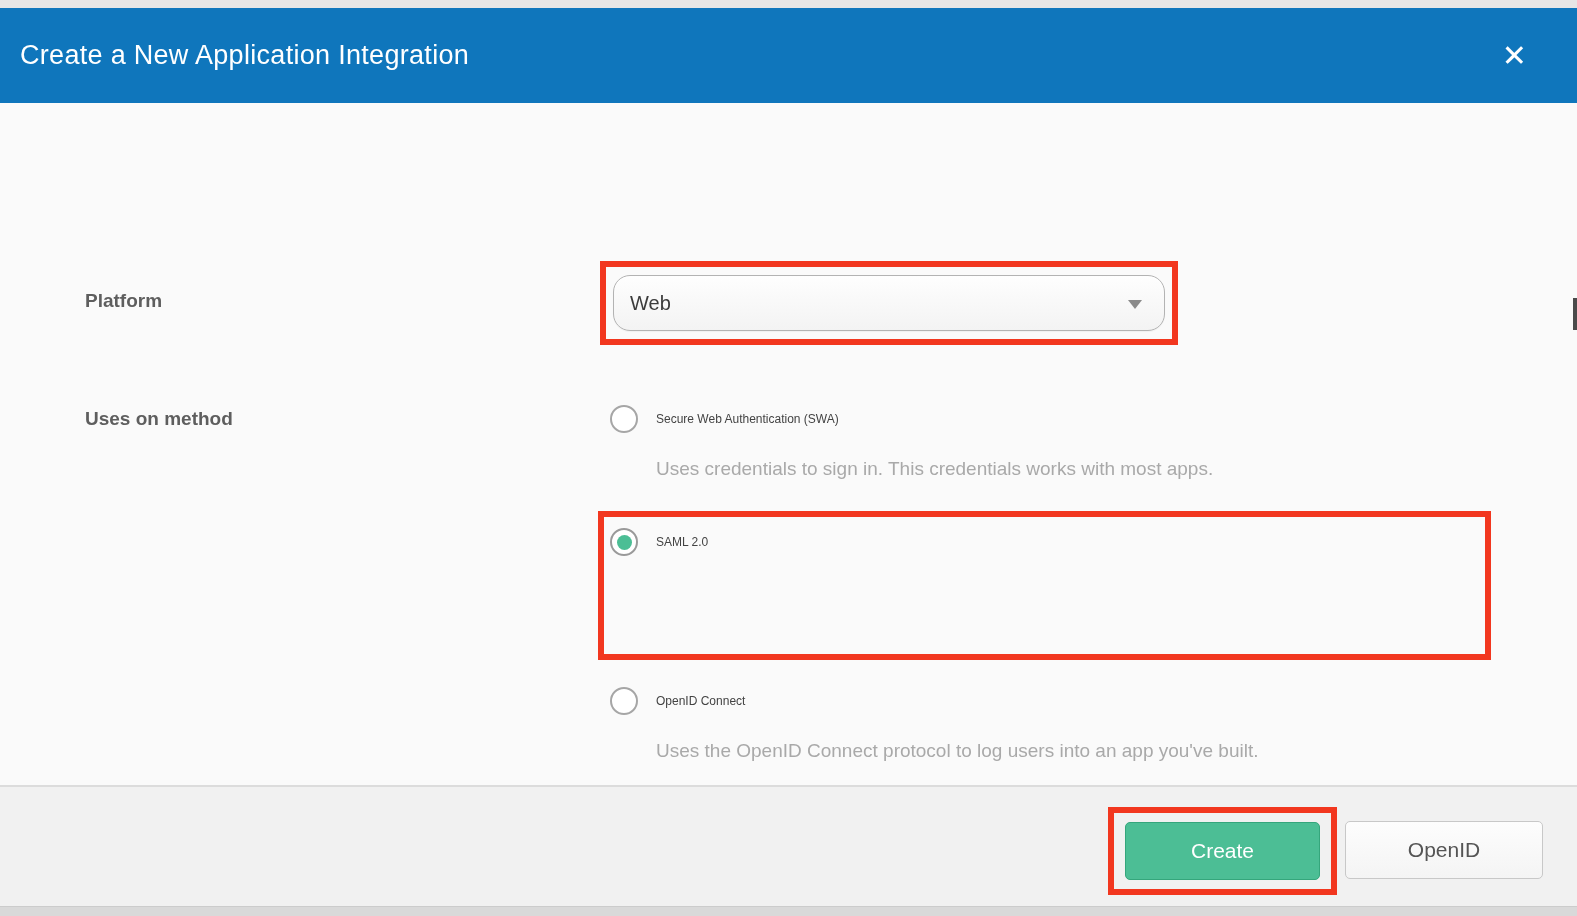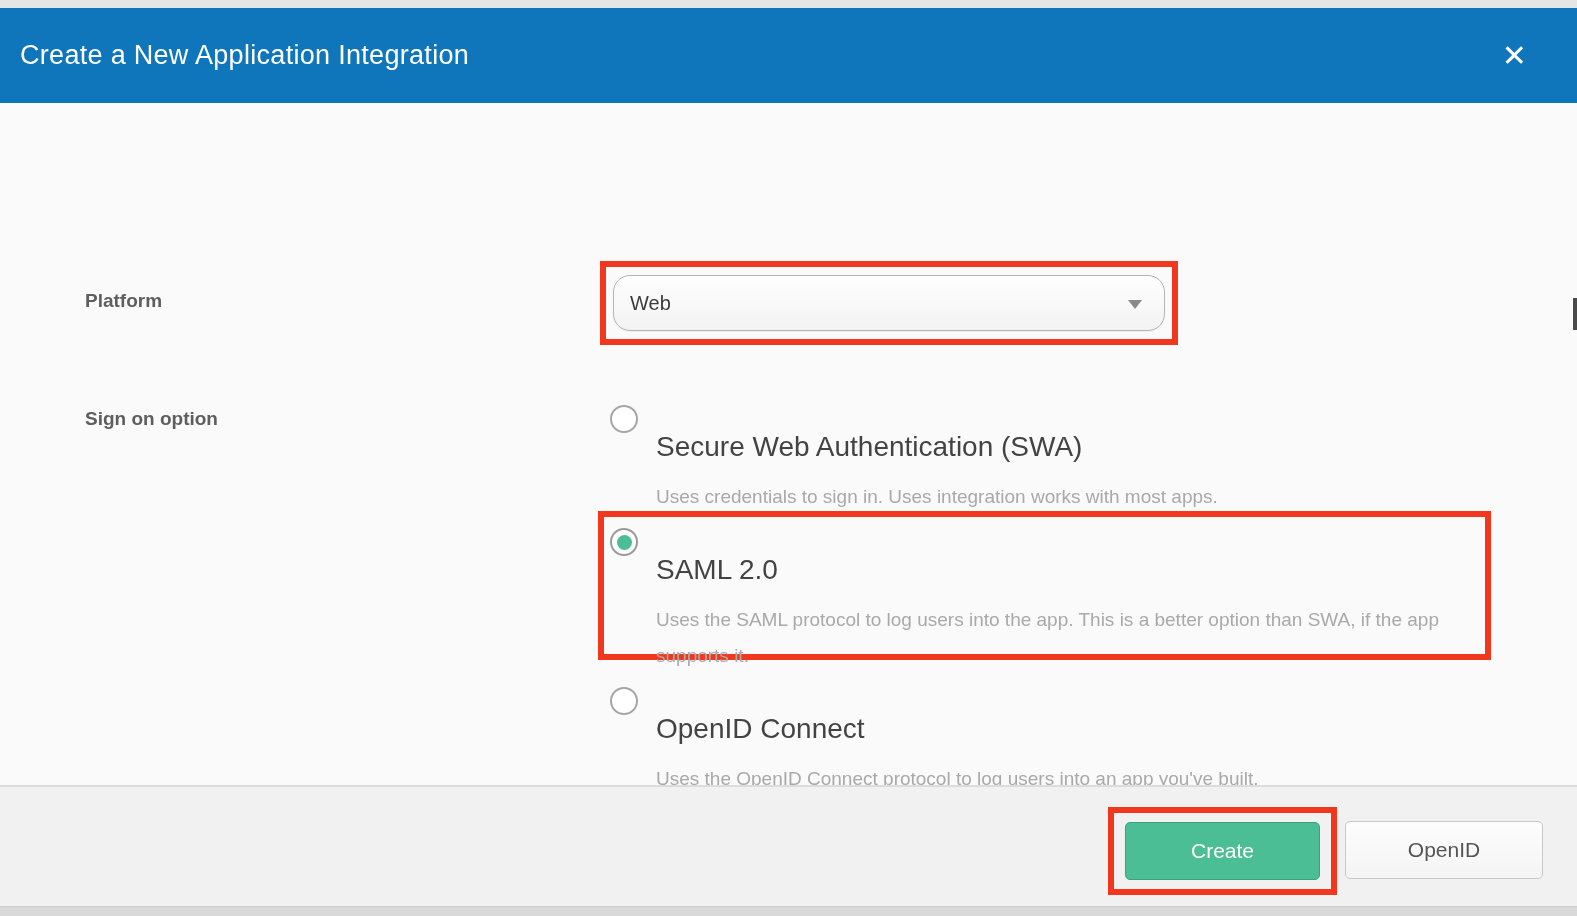--- a/index.html
+++ b/index.html
@@ -65,21 +65,21 @@
   .radio {
     width:28px; height:28px; border:2px solid #a6a6a6; border-radius:50%;
     background:#ffffff; flex:0 0 auto; display:flex; align-items:center; justify-content:center;
     cursor:pointer;
   }
   .radio .dot { width:15px; height:15px; border-radius:50%; background:transparent; }
   .radio.selected { border-color:#9a9a9a; }
   .radio.selected .dot { background:#4cbe95; }
 
   .option-text { margin-left:18px; }
-  .option-label { font-size:28px; color:#434343; line-height:28px; cursor:pointer;margin-top:28px; }
+  .option-label { font-size:12px; color:#434343; line-height:28px; cursor:pointer; }
   .option-desc  { font-size:19px; color:#a9a9a9; line-height:36px; margin-top:18px; }
   .desc-nowrap  { white-space:nowrap; }
   .desc-saml    { width:836px; }
 
   
   .modal-footer {
     position:absolute; top:785px; left:0; width:100%; height:121px;
     background:#f1f1f1; border-top:2px solid #dcdcdc;
   }
   .btn {
@@ -117,40 +117,39 @@
 
     <div class="field-label label-platform">Platform</div>
 
     <div class="annotation anno-dropdown">
       <div class="select-box">
         <span class="select-value">Web</span>
         <span class="select-caret"></span>
       </div>
     </div>
 
-    <div class="field-label label-signon">Sign on option</div>
+    <div class="field-label label-signon">Uses on method</div>
 
     <div class="option opt-swa">
       <div class="radio">
           <div class="dot"></div>
         </div>
       <div class="option-text">
         <div class="option-label">Secure Web Authentication (SWA)</div>
-        <div class="option-desc desc-nowrap">Uses credentials to sign in. Uses integration works with most apps.</div>
+        <div class="option-desc desc-nowrap">Uses credentials to sign in. This credentials works with most apps.</div>
       </div>
     </div>
 
     <div class="annotation anno-saml">
       <div class="option opt-saml">
         <div class="radio selected">
             <div class="dot"></div>
           </div>
         <div class="option-text">
           <div class="option-label">SAML 2.0</div>
-          <div class="option-desc desc-saml">Uses the SAML protocol to log users into the app. This is a better option than SWA, if the app supports it.</div>
         </div>
       </div>
     </div>
 
     <div class="option opt-openid">
       <div class="radio">
           <div class="dot"></div>
         </div>
       <div class="option-text">
         <div class="option-label">OpenID Connect</div>

